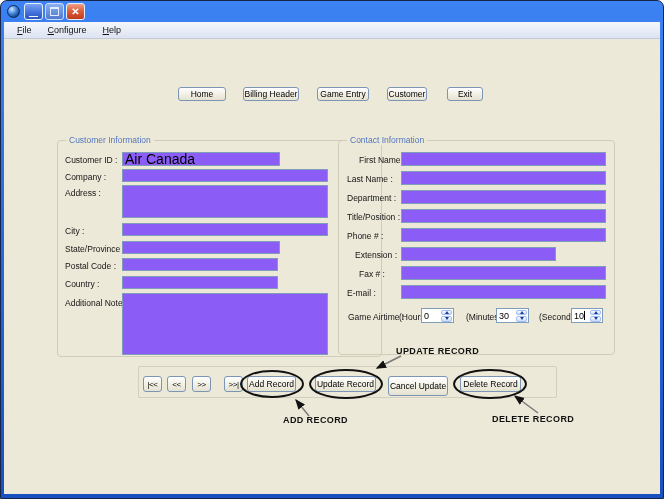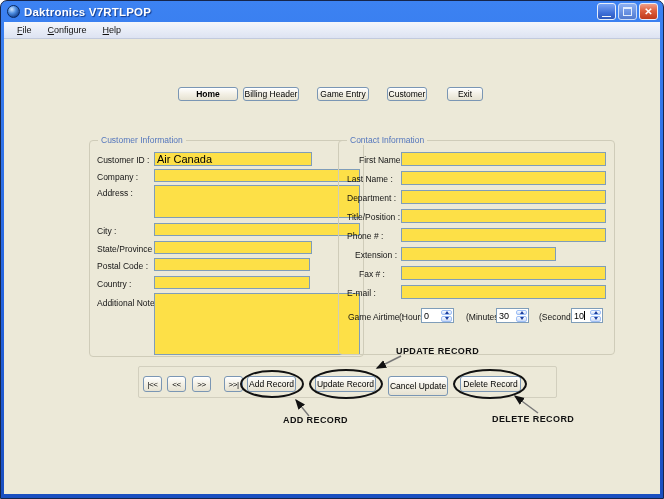--- a/index.html
+++ b/index.html
@@ -38,22 +38,22 @@
   .btn{position:absolute;display:flex;align-items:center;justify-content:center;box-sizing:border-box;
        background:linear-gradient(180deg,#FFFFFF 0%,#F3F0E5 50%,#E6E2D2 100%);
        border:1px solid #7A96B4;border-radius:3px;font-size:8.5px;color:#000;cursor:default;
        box-shadow:inset 0 1px 0 rgba(255,255,255,.8);white-space:nowrap;}
   .navb{font-size:8px;letter-spacing:-.5px;}
 
   .grp{position:absolute;border:1px solid #CFCCB9;border-radius:4px;box-sizing:border-box;}
   .grp-title{position:absolute;top:-6px;left:8px;background:#ECE9D8;padding:0 3px;
              font-size:8.5px;color:#5476BC;white-space:nowrap;}
   .lb{position:absolute;font-size:8.5px;color:#141414;white-space:nowrap;}
-  .tb{position:absolute;background:#fde047;border:1px solid #7F9DB9;box-sizing:border-box;
-      font-family:"Liberation Sans",sans-serif;font-size:11px;padding:0 2px;color:#000;outline:none;}
+  .tb{position:absolute;background:#8b5cf6;border:1px solid #7F9DB9;box-sizing:border-box;
+      font-family:"Liberation Sans",sans-serif;font-size:14px;padding:0 2px;color:#000;outline:none;}
   textarea.tb{resize:none;padding:1px 2px;}
 
   .spin{position:absolute;height:15px;background:#fff;border:1px solid #7F9DB9;box-sizing:border-box;
         display:flex;align-items:center;}
   .spin-val{flex:1;font-size:9px;padding-left:2px;display:flex;align-items:center;}
   .caret{width:1px;height:9px;background:#000;}
   .spin-btns{width:11px;height:12px;display:flex;flex-direction:column;gap:1px;margin-right:1px;}
   .spin-b{flex:1;background:linear-gradient(180deg,#FDFEFF,#CBDAF5);border:1px solid #9EBEF5;
           border-radius:2px;display:flex;align-items:center;justify-content:center;}
   .tri-up{width:0;height:0;border-left:2.5px solid transparent;border-right:2.5px solid transparent;
@@ -68,21 +68,20 @@
   svg.mark{position:absolute;inset:0;pointer-events:none;}
 </style>
 </head>
 <body>
 
 <div class="stage">
 
   <div class="frame">
     <div class="titlebar">
       <div class="app-icon"></div>
-      <div class="title-text">Daktronics V7RTLPOP</div>
       <div class="winbtns">
         <div class="wbtn min">
             <span>—</span>
           </div>
         <div class="wbtn max">
             <i></i>
           </div>
         <div class="wbtn close">
             <span>✕</span>
           </div>
@@ -91,27 +90,27 @@
     <div class="menubar">
       <span class="menu-item">File</span>
       <span class="menu-item">Configure</span>
       <span class="menu-item">Help</span>
     </div>
     <div class="client"></div>
   </div>
 
   <div class="content">
 
-    <div class="btn" style="left:178px;top:87px;width:60px;height:14px;font-weight:bold;">Home</div>
+    <div class="btn" style="left:178px;top:87px;width:48px;height:14px;">Home</div>
     <div class="btn" style="left:243px;top:87px;width:56px;height:14px;">Billing Header</div>
     <div class="btn" style="left:317px;top:87px;width:52px;height:14px;">Game Entry</div>
     <div class="btn" style="left:387px;top:87px;width:40px;height:14px;">Customer</div>
     <div class="btn" style="left:447px;top:87px;width:36px;height:14px;">Exit</div>
 
-    <div class="grp" style="left:57px;top:140px;width:275px;height:217px;margin-left:32px;">
+    <div class="grp" style="left:57px;top:140px;width:325px;height:217px;">
       <span class="grp-title">Customer Information</span>
 
       <span class="lb" style="left:7px;top:14px;">Customer ID :</span>
       <input class="tb" style="left: 64px; top: 11px; width: 158px; height: 14px;" value="Air Canada">
 
       <span class="lb" style="left:7px;top:31px;">Company :</span>
       <input class="tb" style="left: 64px; top: 28px; width: 206px; height: 13px;" value="">
 
       <span class="lb" style="left:7px;top:47px;">Address :</span>
       <textarea class="tb" style="left: 64px; top: 44px; width: 206px; height: 33px;"></textarea>

